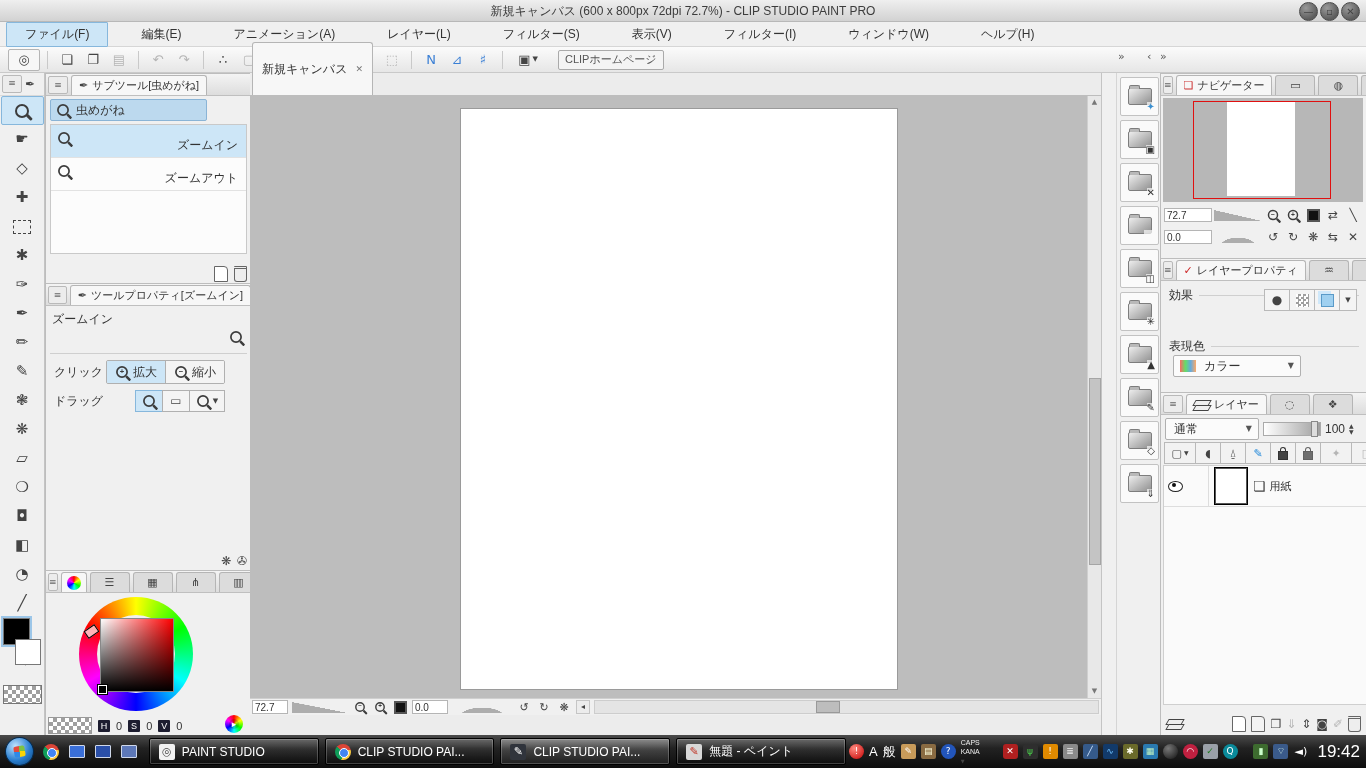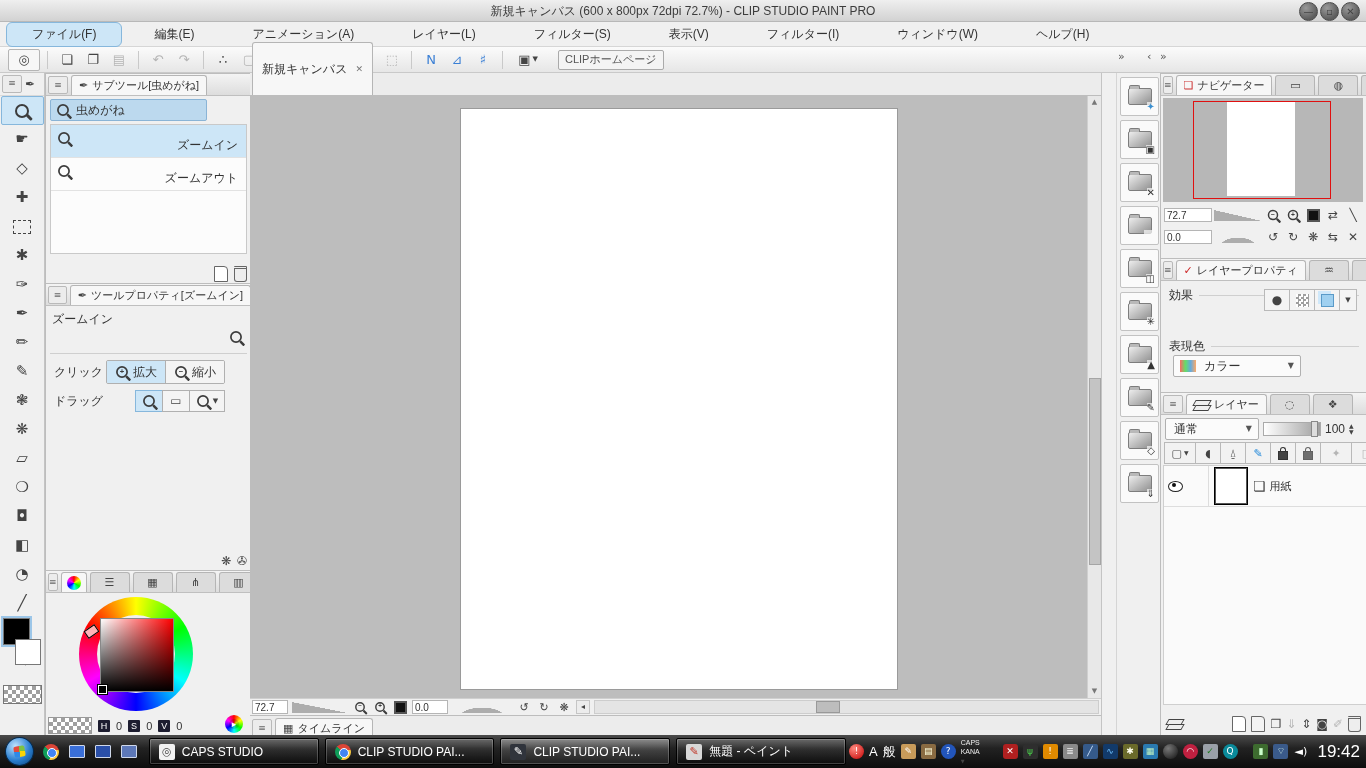--- a/index.html
+++ b/index.html
@@ -17,21 +17,21 @@
   
   #titlebar{left:0;top:0;width:1366px;height:22px;
     background:linear-gradient(#efefef,#d2d2d2);border-bottom:1px solid #b8b8b8;}
   #title-text{width:100%;text-align:center;line-height:22px;font-size:12px;color:#3c3c3c;}
   .winbtn{width:17px;height:17px;border-radius:50%;background:radial-gradient(circle at 35% 30%,#9a9a9a,#5d5d5d 70%);
     color:#eee;font-size:10px;display:flex;align-items:center;justify-content:center;border:1px solid #4a4a4a;}
 
   
   #menubar{left:0;top:22px;width:1366px;height:25px;background:#f0f0f0;border-bottom:1px solid #d6d6d6;
     display:flex;align-items:center;padding-left:6px;}
-  .menu-item{padding:3px 25px;margin-right:6px;border:1px solid transparent;border-radius:6px;}
+  .menu-item{padding:3px 18px;margin-right:14px;border:1px solid transparent;border-radius:1px;}
   .menu-item.active{background:#cde6f7;border-color:#86b7dc;}
 
   
   #toolbar{left:0;top:47px;width:1366px;height:26px;background:linear-gradient(#fbfbfb,#e6e6e6);
     border-bottom:1px solid #c9c9c9;display:flex;align-items:center;padding-left:8px;gap:2px;}
   .tb-btn{width:22px;height:20px;display:flex;align-items:center;justify-content:center;border:1px solid transparent;border-radius:2px;font-size:13px;}
   .tb-sep{width:1px;height:18px;background:#c9c9c9;margin:0 5px;}
   #clip-home-btn{margin-left:10px;border:1px solid #aaa;background:#f4f4f4;border-radius:2px;
     font-size:11px;padding:1px 6px;height:16px;display:flex;align-items:center;color:#555;}
   .chev{position:absolute;top:51px;font-size:11px;color:#555;}
@@ -510,27 +510,20 @@
       <div class="mini-input">0.0</div>
       <div class="hill"></div>
       <div class="sb-ic g" data-glyph="↺"></div>
       <div class="sb-ic g" data-glyph="↻"></div>
       <div class="sb-ic g" data-glyph="❋"></div>
       <div class="sb-ic g" style="font-size:8px;border:1px solid #c5c5c5;background:#ececec;width:12px;height:12px;" data-glyph="◂"></div>
       <div id="hscroll">
           <div class="thumb"></div>
         </div>
     </div>
-    <div id="timelinebar">
-      <span class="pmenu g" data-glyph="≡"></span>
-      <div class="ptab">
-        <span class="g" data-glyph="▦"></span>
-        <span>タイムライン</span>
-      </div>
-    </div>
   </div>
 
   <div class="abs" id="matstrip">
     <div class="mat-inner">
       <div class="mat-slot">
           <span class="folder"></span>
           <span class="mat-ov g" data-glyph="✦" style="color:#3a8fd0;"></span>
         </div>
       <div class="mat-slot">
           <span class="folder"></span>
@@ -752,21 +745,21 @@
         <span class="monitor" style="background:#2a4fa8;"></span>
       </div>
     <div class="ql-ic">
         <span class="monitor" style="background:#5d78b8;"></span>
       </div>
 
     <div class="tbtn">
       <span class="app-ic" style="background:#f2f2f2;color:#555;">
           <span class="g" data-glyph="◎"></span>
         </span>
-      <span>CAPS STUDIO</span>
+      <span>PAINT STUDIO</span>
     </div>
     <div class="tbtn">
       <span class="chrome-ball"></span>
       <span>CLIP STUDIO PAI...</span>
     </div>
     <div class="tbtn active">
       <span class="app-ic" style="background:#30343c;color:#fff;">
           <span class="g" style="color:#fff;" data-glyph="✎"></span>
         </span>
       <span>CLIP STUDIO PAI...</span>

